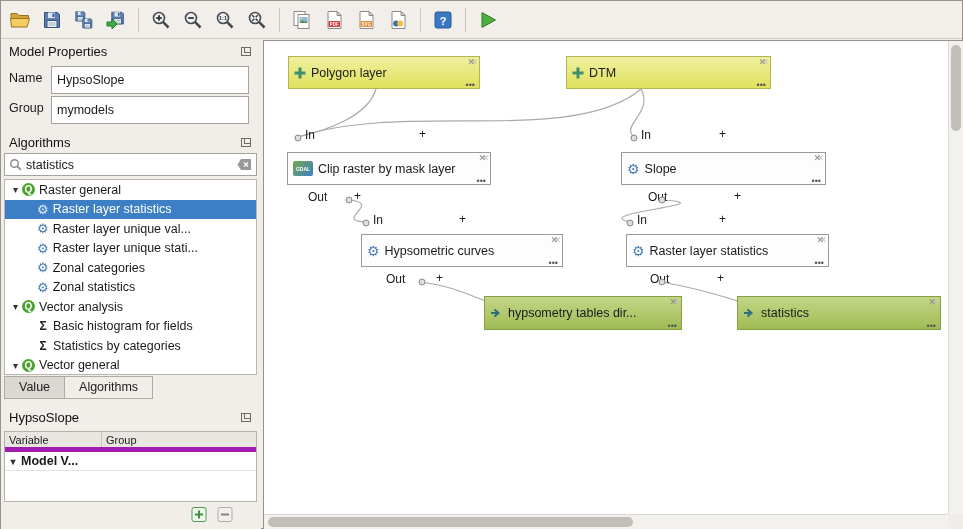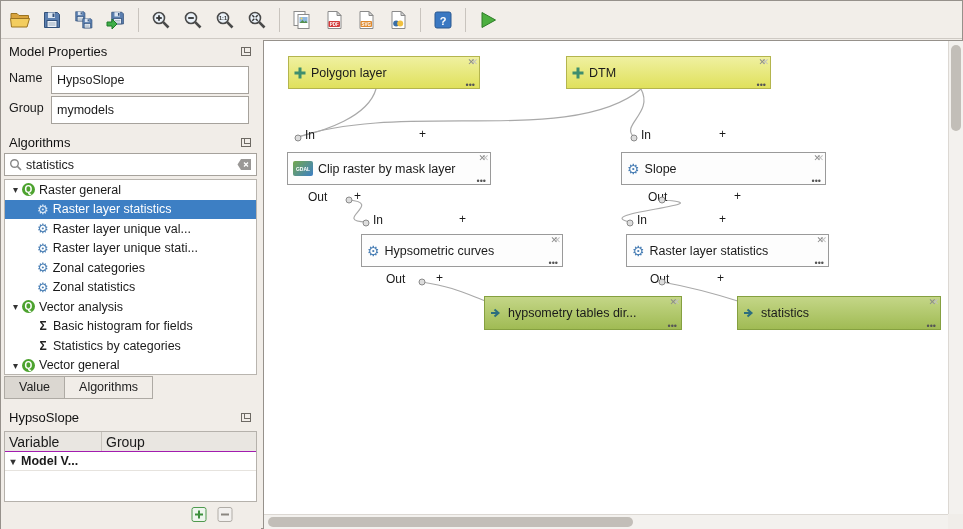--- a/index.html
+++ b/index.html
@@ -32,21 +32,21 @@
   .gearico{color:#4a7fb5;font-size:13px;margin-right:4px;flex:none;line-height:1}
   .tree-row.sel .gearico{color:#dce9f7}
   .sigmaico{font-weight:bold;font-size:12px;margin-right:4px;color:#222;flex:none;width:12px;text-align:center}
   .tree-label{overflow:hidden;text-overflow:ellipsis}
 
   .tabs{position:absolute;left:3px;top:336px;display:flex}
   .tab{height:23px;line-height:21px;padding:0 14px;border:1px solid #aeaaa4;background:#dbd7d1;font-size:12.5px;color:#222;margin-right:-1px}
   .tab.active{background:#f1ede8}
 
   .vars-table{position:absolute;left:3px;top:391px;width:253px;height:71px;background:#fff;border:1px solid #b5b1ab}
-  .vars-header{display:flex;height:20px;background:#e9e6e1;border-bottom:1px solid #a21caf;font-size:14px}
+  .vars-header{display:flex;height:20px;background:#e9e6e1;border-bottom:5px solid #a21caf;font-size:11px}
   .vh-cell{padding:2px 4px}
   .vh-cell.c1{width:97px;border-right:1px solid #c8c4be}
   .vars-row{display:flex;align-items:center;height:19px;border-bottom:1px solid #e6e3de;font-weight:bold;font-size:12.5px}
   .vars-row .expander{width:16px}
   .var-btns{position:absolute;top:466px;left:188px;display:flex;gap:6px}
   .var-btn{border:none;background:transparent;padding:0;display:flex}
 
   
   .canvas{position:absolute;left:262px;top:39px;width:701px;height:490px;background:#fff;border:1px solid #96918b}
   .canvas-content{position:absolute;left:0;top:0;width:684px;height:473px;overflow:hidden;background:#fff}

